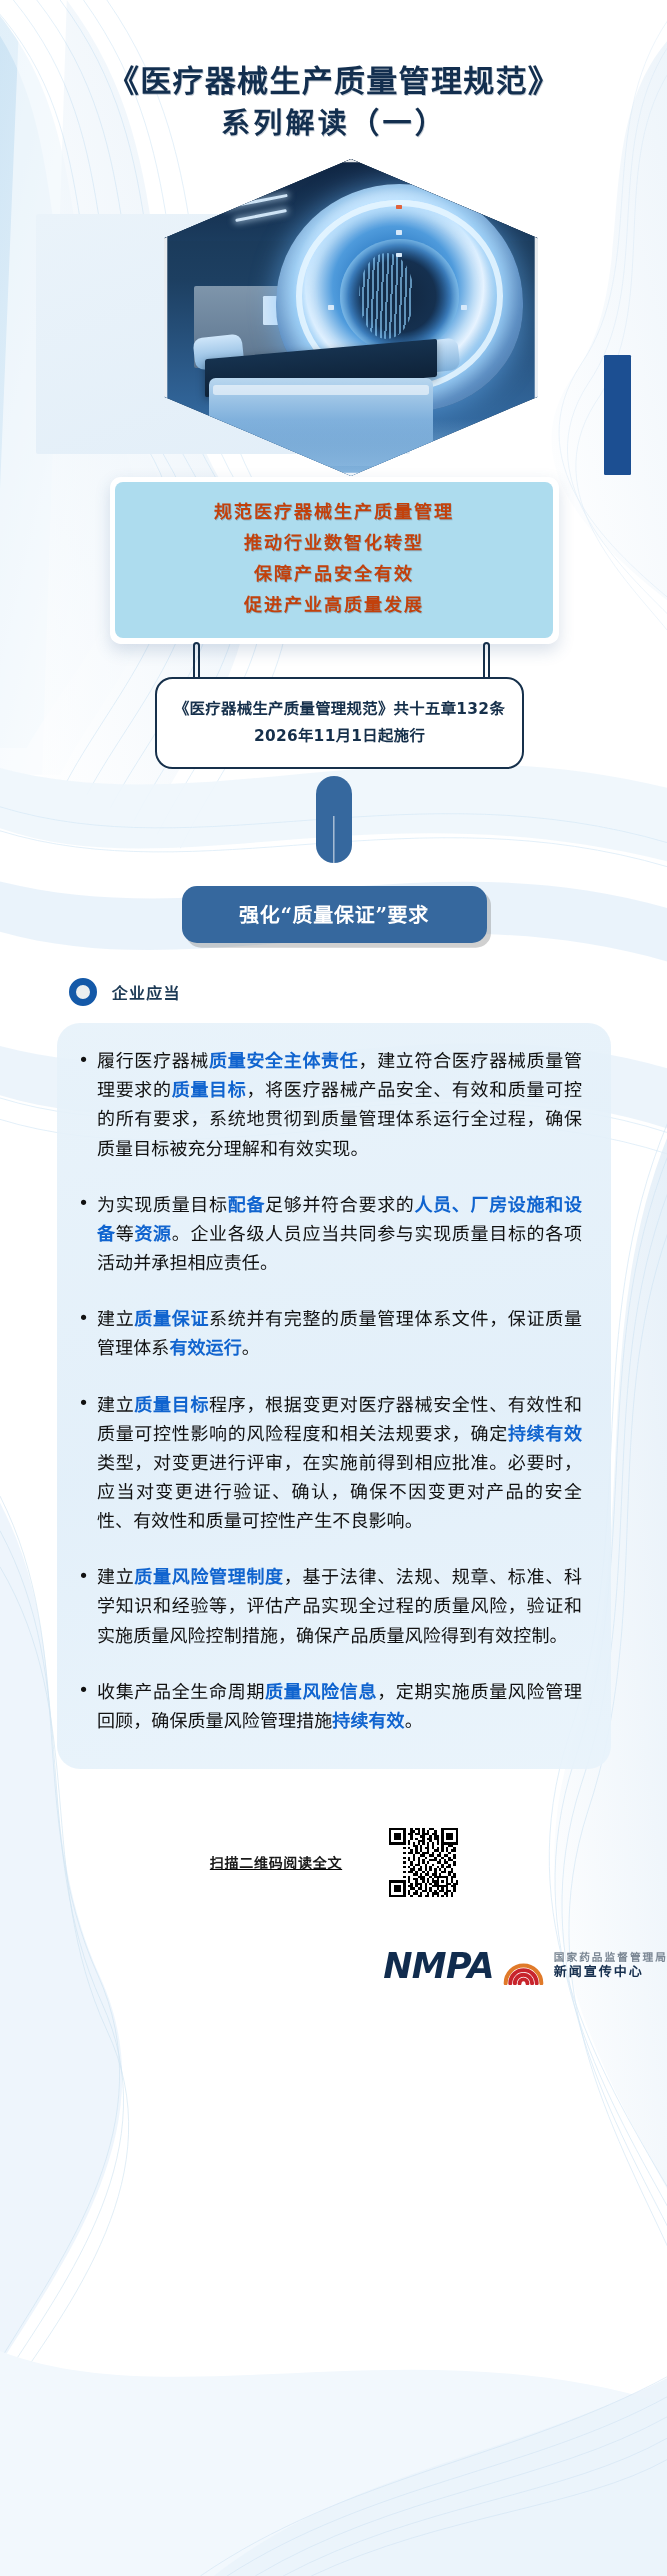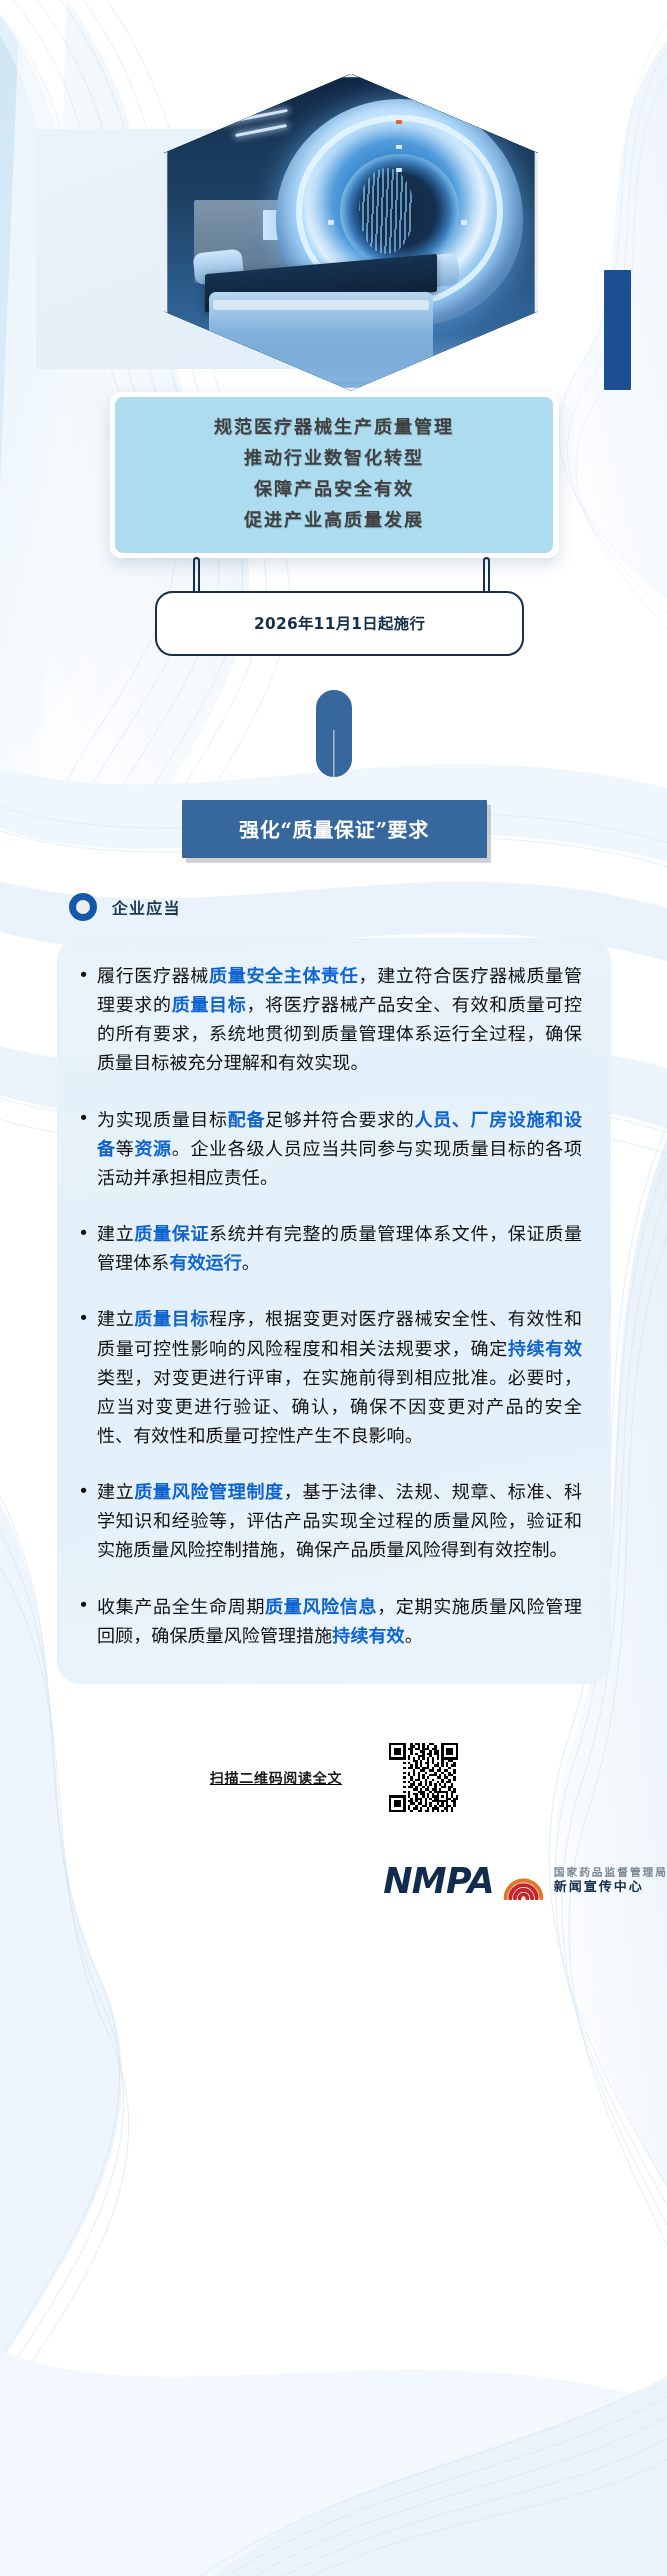--- a/index.html
+++ b/index.html
@@ -199,21 +199,21 @@
     background: #addcee;
     border-radius: 8px;
     padding: 14.7px 0 17.4px;
     text-align: center;
   }
   .slogan-line {
     font-family: "DejaVu Serif", "Liberation Serif", serif;
     font-weight: 700;
     font-size: 18px;
     line-height: 1.72;
-    color: #404040;
+    color: #c2410c;
     letter-spacing: 2px;
     text-shadow: 0.7px 0.7px 0 rgba(20,50,80,.22);
   }
 
   
   .hang-wrap {
     position: relative;
     z-index: 5;
     width: 668px;
     height: 120px;
@@ -269,21 +269,21 @@
   }
 
   
   .banner {
     position: relative;
     z-index: 5;
     width: 305px;
     margin: 23px auto 0;
     padding: 13.4px 0 14.7px;
     background: #36689e;
-    border-radius: 1px;
+    border-radius: 15px;
     text-align: center;
     box-shadow: 4px 4.7px 0 rgba(120,120,120,.35);
   }
   .banner-text {
     font-family: "DejaVu Serif", "Liberation Serif", serif;
     font-weight: 700;
     font-size: 20px;
     letter-spacing: 0.7px;
     color: #ffffff;
   }
@@ -469,20 +469,22 @@
     <g stroke="#cfe3f3" stroke-width="1.1" fill="none" opacity=".8">
       <path d="M300,3857 C520,3706 770,3682 1000,3558"></path>
       <path d="M340,3857 C556,3718 796,3700 1000,3588"></path>
       <path d="M382,3857 C592,3732 820,3718 1000,3618"></path>
       <path d="M424,3857 C628,3748 844,3738 1000,3650"></path>
       <path d="M466,3857 C664,3764 868,3756 1000,3682"></path>
     </g>
   </svg>
 
   <div class="header">
+    <div class="title-line">《医疗器械生产质量管理规范》</div>
+    <div class="title-line second">系列解读（一）</div>
   </div>
 
   <div class="hero-wrap">
     <div class="hero-plate"></div>
     <div class="hero-accent"></div>
 
     <div class="hexagon">
       <div class="scan-room">
         <div class="ceiling"></div>
         <div class="ceiling-light"></div>
@@ -523,20 +525,21 @@
         <div class="slogan-line">保障产品安全有效</div>
         <div class="slogan-line">促进产业高质量发展</div>
       </div>
     </div>
   </div>
 
   <div class="hang-wrap">
     <span class="chain left"></span>
     <span class="chain right"></span>
     <div class="hang-sign">
+      <div class="hang-line">《医疗器械生产质量管理规范》共十五章132条</div>
       <div class="hang-line">2026年11月1日起施行</div>
     </div>
   </div>
 
   <div class="connector"></div>
 
   <div class="banner">
     <span class="banner-text">强化“质量保证”要求</span>
   </div>
 

